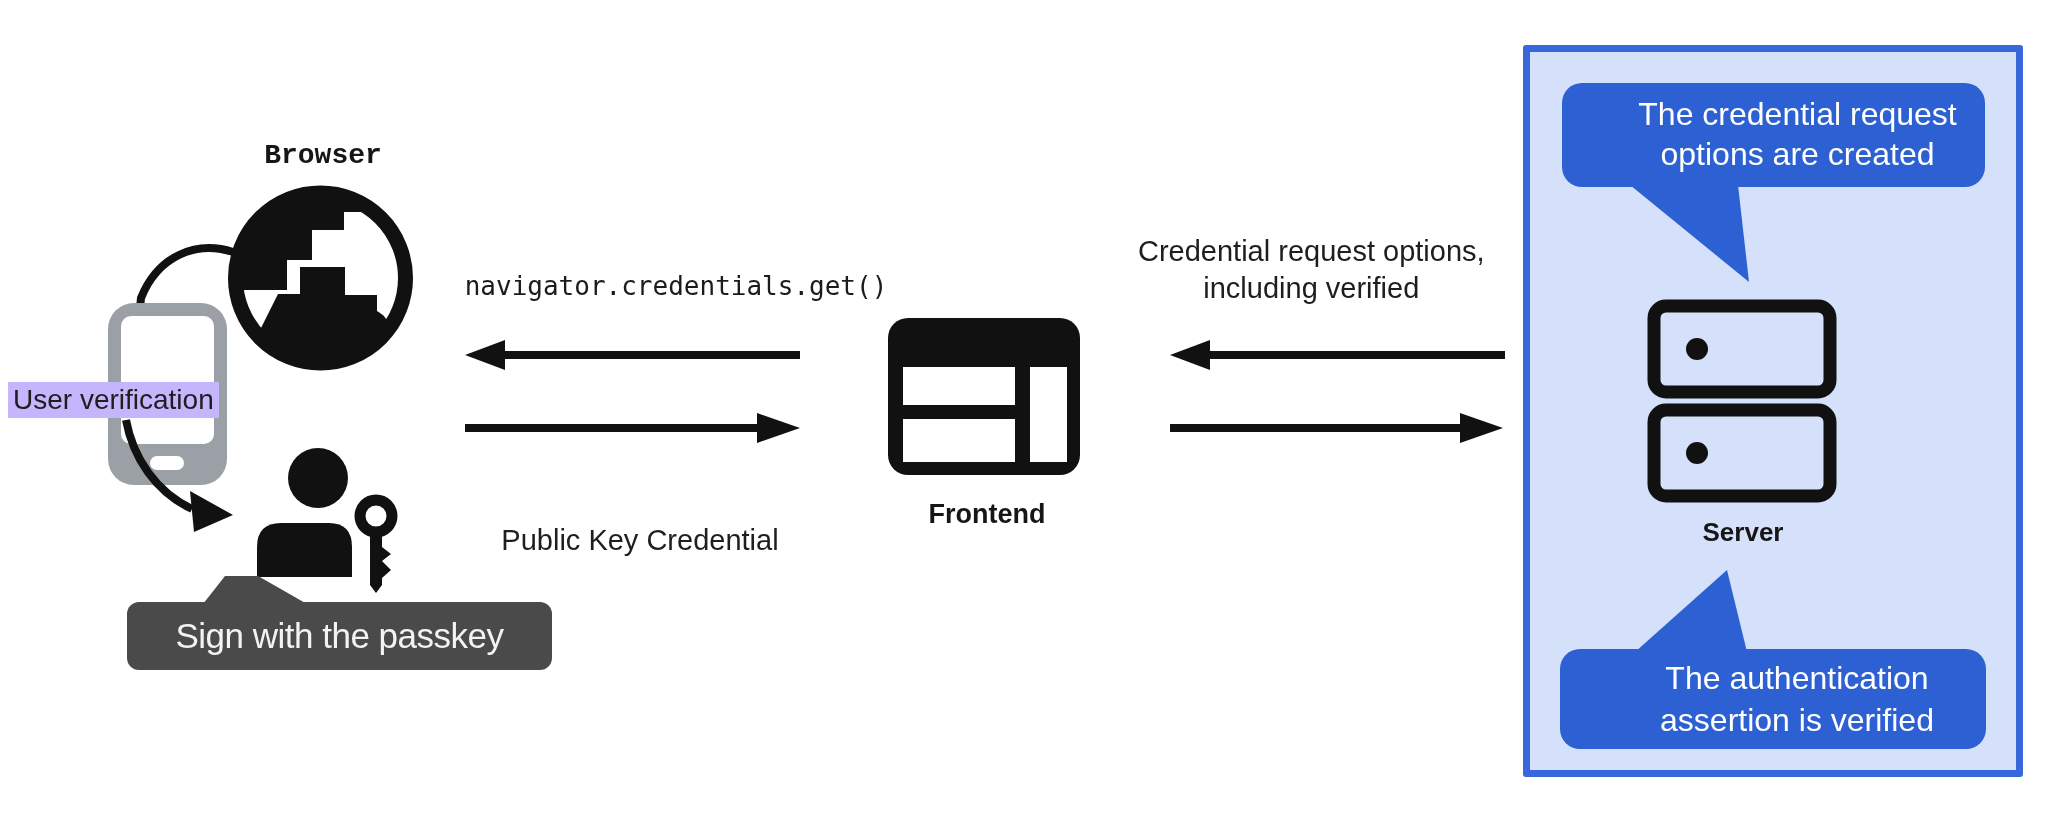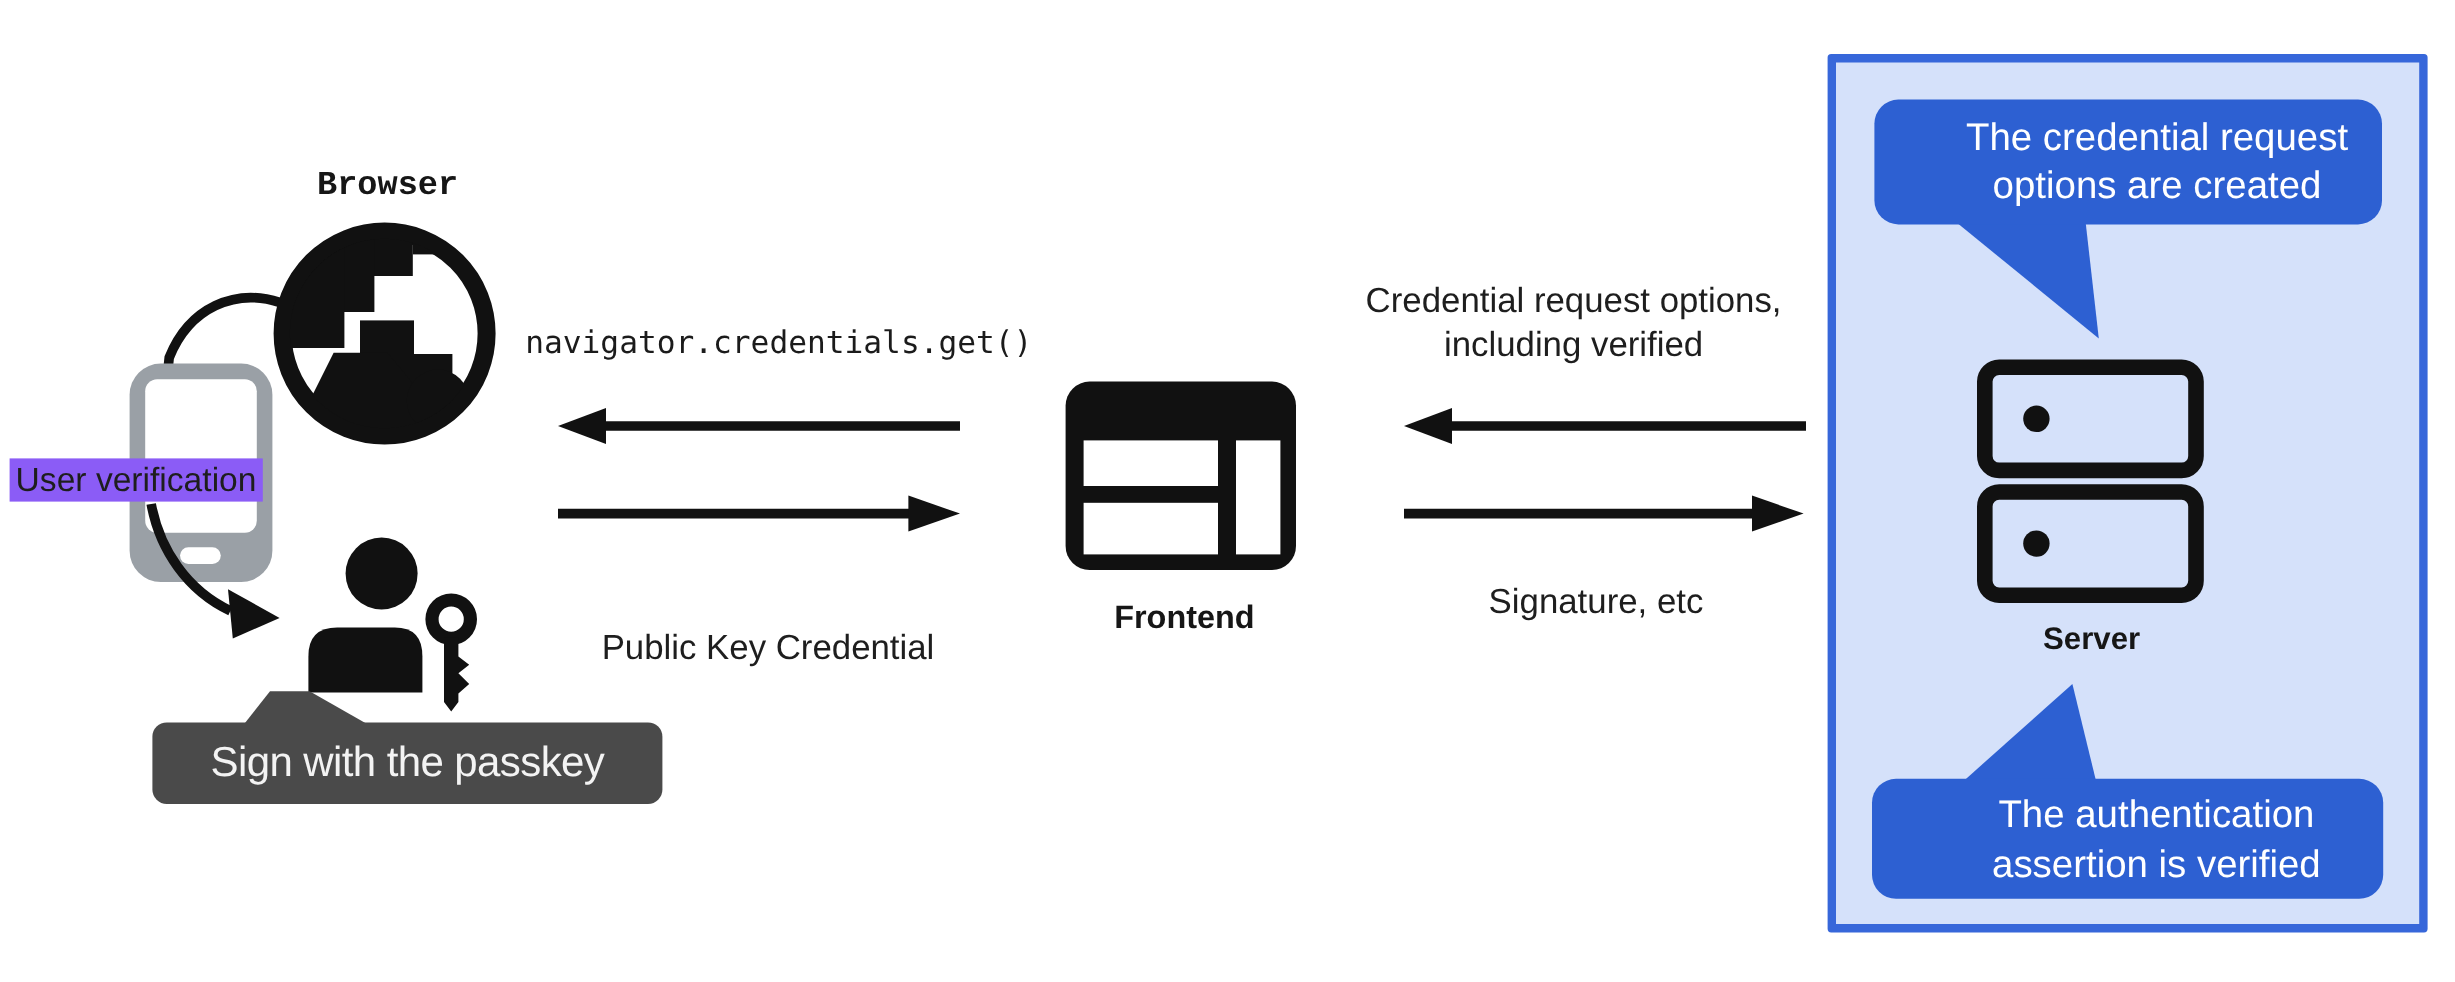--- a/index.html
+++ b/index.html
@@ -129,38 +129,37 @@
     <g>
       <rect x="1654" y="306" width="176" height="86" rx="12" fill="none" class="ink-stroke" stroke-width="13"></rect>
       <circle cx="1697" cy="349" r="11" class="ink-fill"></circle>
       <rect x="1654" y="410" width="176" height="86" rx="12" fill="none" class="ink-stroke" stroke-width="13"></rect>
       <circle cx="1697" cy="453" r="11" class="ink-fill"></circle>
     </g>
   </svg>
 
   <div class="abs lbl lbl-bold center" style="left:253px;top:140px;width:140px;font-size:28px;font-family:Liberation Mono, monospace;">Browser</div>
 
-  <div class="abs lbl" style="left:8px;top:382px;font-size:28px;background:#8b5cf6;padding:2px 5px;">User verification</div>
+  <div class="abs lbl" style="left:8px;top:382px;font-size:28px;background:#c4b5fd;padding:2px 5px;">User verification</div>
 
   <div class="abs tooltip-dark" style="left:127px;top:602px;width:425px;height:68px;line-height:68px;">
     <span>Sign with the passkey</span>
   </div>
 
-  <div class="abs lbl mono center" style="left:424px;top:271px;width:450px;font-size:26px;color:#1b1b1b;">navigator.credentials.get()</div>
+  <div class="abs lbl mono center" style="left:451px;top:271px;width:450px;font-size:26px;color:#1b1b1b;">navigator.credentials.get()</div>
 
   <div class="abs lbl msg center" style="left:445px;top:486px;width:390px;margin-top:38px;">Public Key Credential</div>
 
   <div class="abs lbl lbl-bold center" style="left:897px;top:499px;width:180px;font-size:27px;">Frontend</div>
 
   <div class="abs msg" style="left:1138px;top:233px;line-height:37px;">
     <div>Credential request options,</div>
     <div>including verified</div>
   </div>
 
-  <div class="abs lbl msg center" style="left:1180px;top:486px;width:300px;">Signature, etc</div>
 
   <div class="abs callout" style="left:1562px;top:83px;width:423px;height:104px;padding-top:11px;box-sizing:border-box;">
     <div>The credential request</div>
     <div>options are created</div>
   </div>
 
   <div class="abs lbl lbl-bold center" style="left:1668px;top:517px;width:150px;font-size:26px;">Server</div>
 
   <div class="abs callout" style="left:1560px;top:649px;width:426px;height:100px;padding-top:8px;box-sizing:border-box;line-height:42px;">
     <div>The authentication</div>

